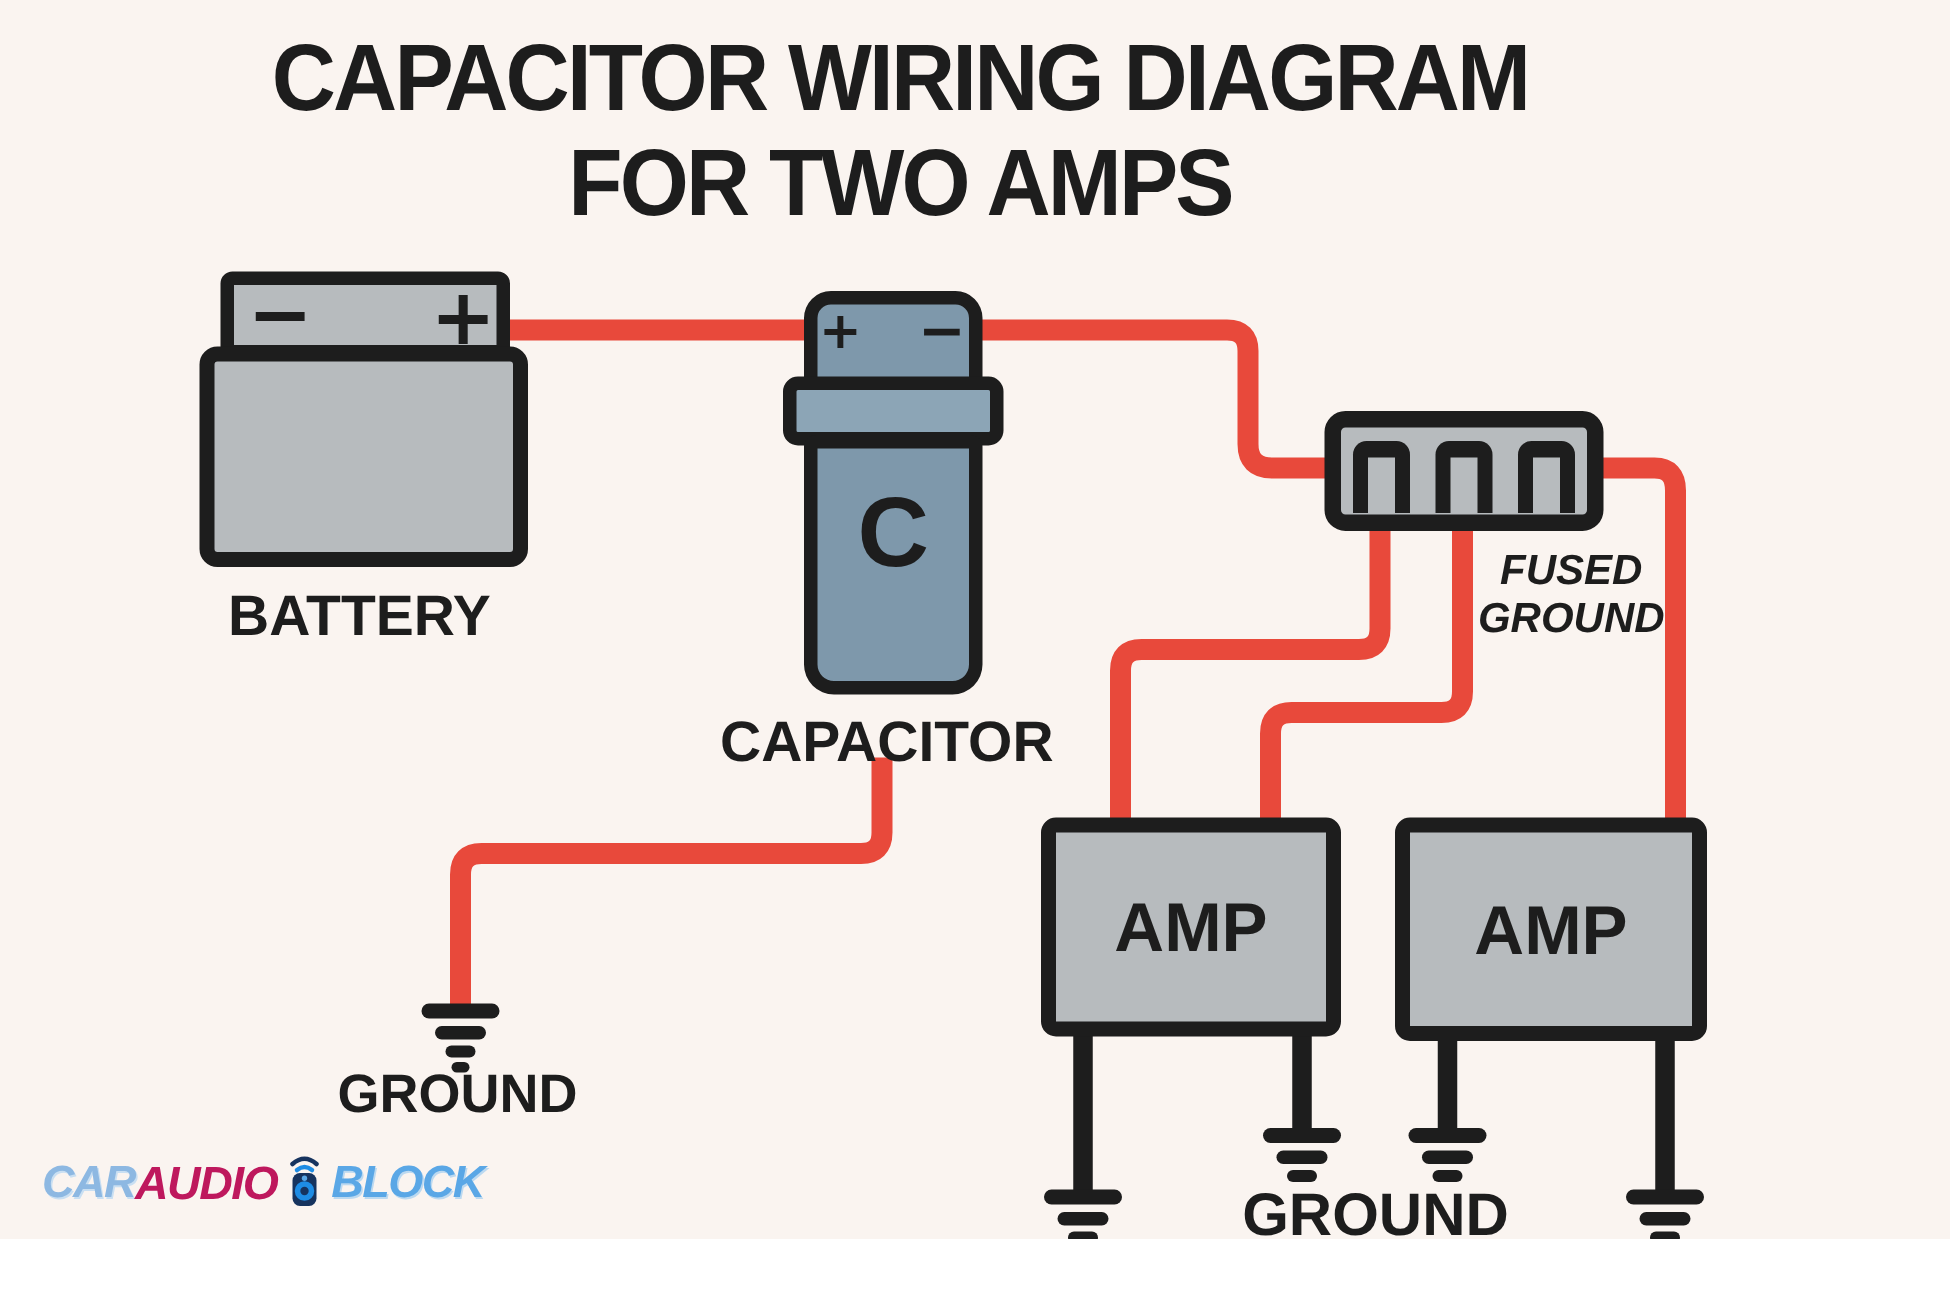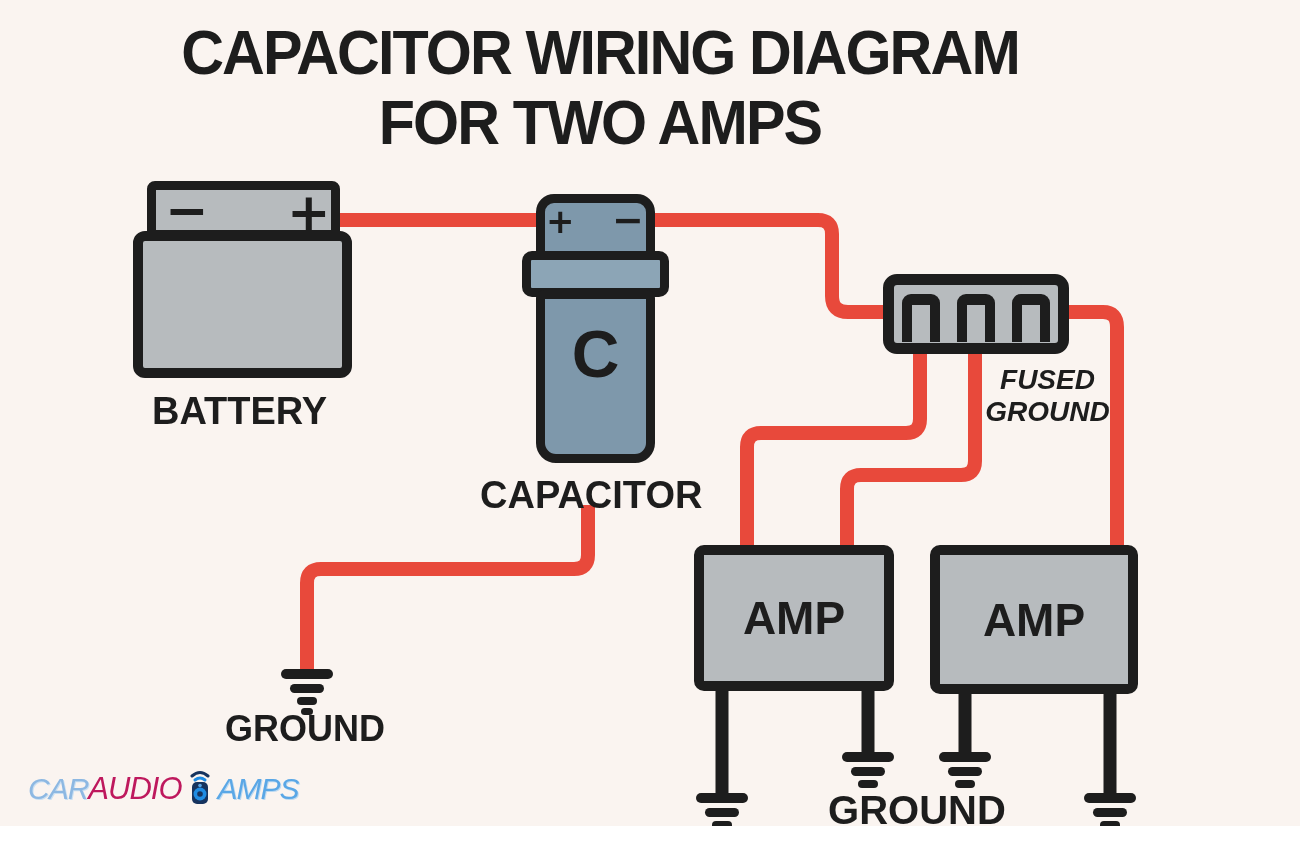--- a/index.html
+++ b/index.html
@@ -52,21 +52,21 @@
   
   .amp{background:#b7bbbe;border:10px solid #1d1d1d;border-radius:10px;display:flex;align-items:center;justify-content:center;font-weight:bold;font-size:46px;color:#1d1d1d;}
   .amp-left{left:694px;top:545px;width:200px;height:146px;}
   .amp-right{left:930px;top:545px;width:208px;height:149px;}
 
   
   .lbl-ground-left{left:205px;top:708px;width:200px;text-align:center;font-size:36px;}
   .lbl-ground-bottom{left:817px;top:788px;width:200px;text-align:center;font-size:40px;}
 
   
-  .logo{position:absolute;left:28px;top:770px;z-index:3;display:flex;align-items:center;font-style:italic;font-weight:400;letter-spacing:-1px;white-space:nowrap;}
+  .logo{position:absolute;left:28px;top:770px;z-index:3;display:flex;align-items:center;font-style:italic;font-weight:700;letter-spacing:-1px;white-space:nowrap;}
   .logo-car{font-size:30px;color:#8db8e2;text-shadow:1px 1px 0 #c9dff2;}
   .logo-audio{font-size:31px;color:#be185d;}
   .logo-hunt{font-size:30px;color:#5aa7e6;text-shadow:1px 1px 0 #bcd9f0;}
   .logo-icon{margin:0 1px;position:relative;top:-2px;}
 </style>
 </head>
 <body>
 
 <div class="canvas">
 
@@ -171,16 +171,16 @@
     <span class="logo-car">CAR</span>
     <span class="logo-audio">AUDIO</span>
     <svg class="logo-icon" width="34" height="38" viewBox="0 0 34 38">
       <path d="M9 8 Q17 1 25 8" stroke="#16335e" stroke-width="3" fill="none" stroke-linecap="round"></path>
       <path d="M12 12 Q17 8 22 12" stroke="#1e8ce4" stroke-width="3" fill="none" stroke-linecap="round"></path>
       <rect x="9" y="14" width="16" height="22" rx="5" fill="#16335e"></rect>
       <circle cx="17" cy="26" r="6.5" fill="#1e8ce4"></circle>
       <circle cx="17" cy="26" r="2.8" fill="#16335e"></circle>
       <circle cx="17" cy="17.5" r="1.8" fill="#5aa7e6"></circle>
     </svg>
-    <span class="logo-hunt">AMPS</span>
+    <span class="logo-hunt">BLOCK</span>
   </div>
 
 </div>
 
 </body></html>

